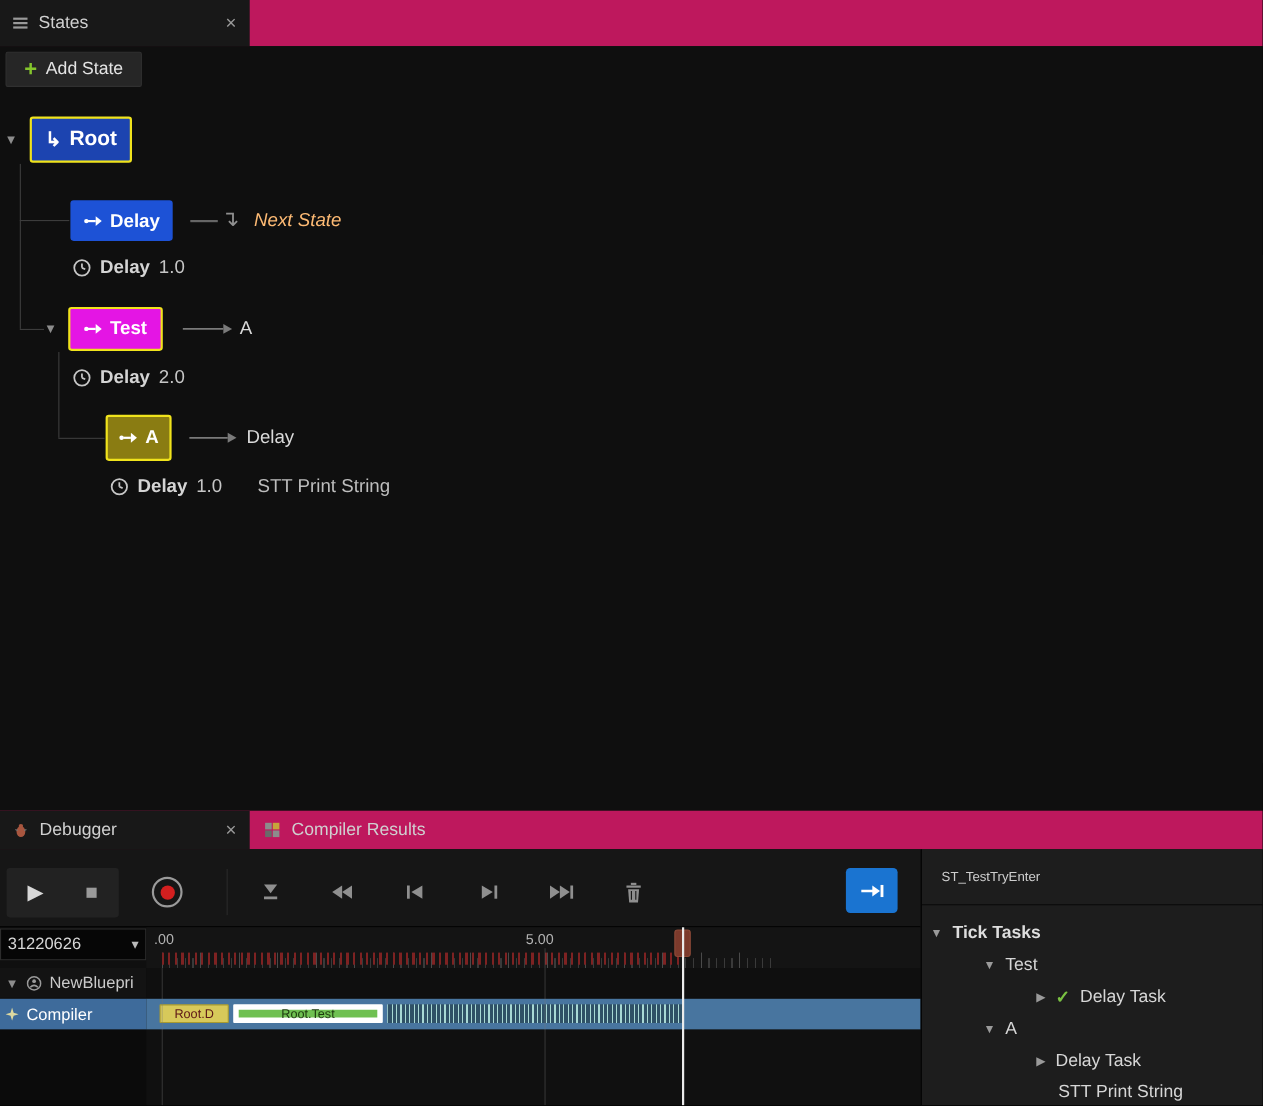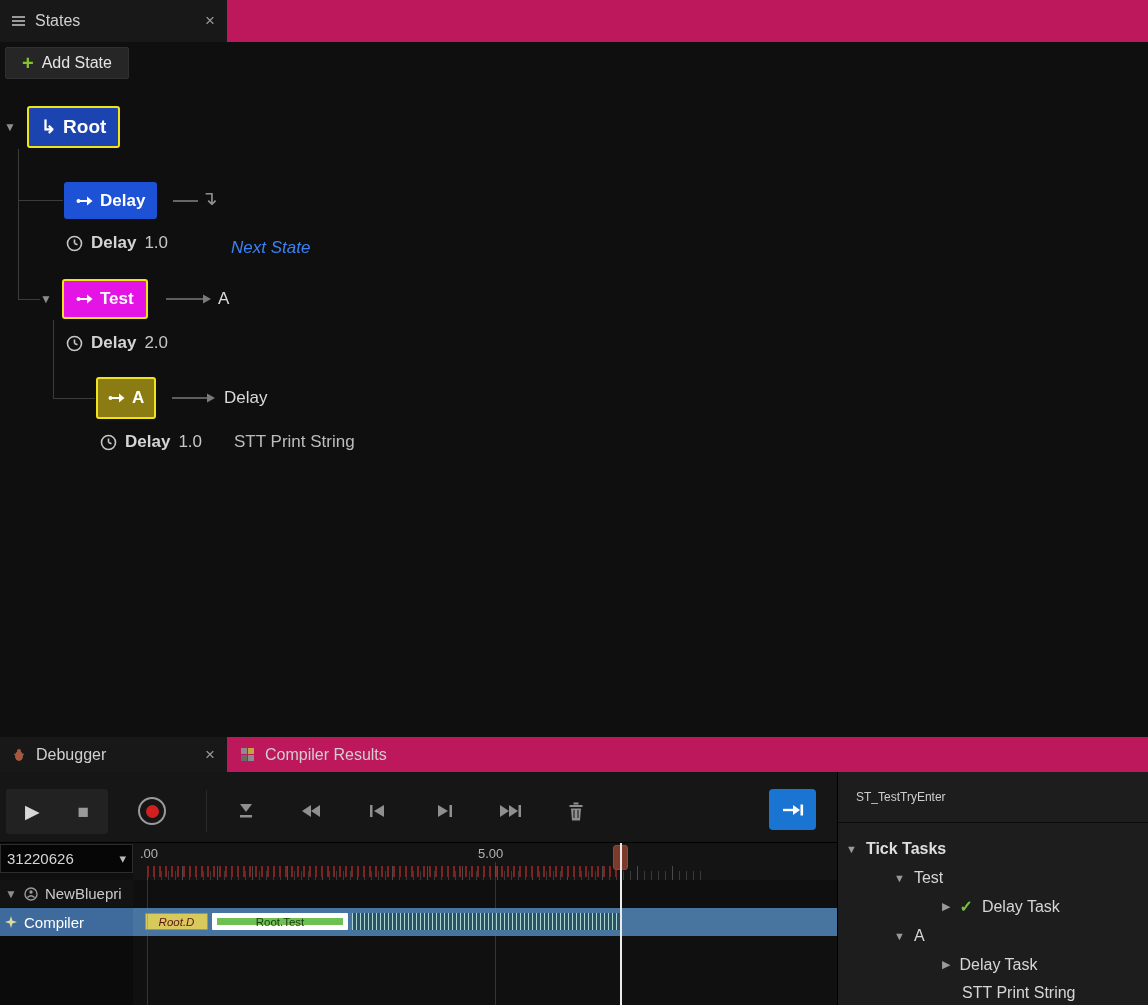--- a/index.html
+++ b/index.html
@@ -25,21 +25,21 @@
   .cline{background:#3c3c3c;}
   .state-node{display:flex;align-items:center;gap:7px;color:#fff;font-weight:bold;border-radius:3px;
               padding:0 12px;cursor:pointer;}
   .sel{border:2px solid #f0e31c;}
   .node-root{background:#1c44b0;font-size:19px;}
   .node-delay{background:#1d52d6;font-size:17px;}
   .node-test{background:#e415e4;font-size:17px;}
   .node-a{background:#8a7c12;font-size:17px;padding:0 10px;}
   .enter-hook{font-size:18px;font-weight:bold;color:#fff;}
   .nxt-curve{color:#8f8f8f;font-size:20px;}
-  .nxt-label{font-style:italic;color:#3b82f6;font-size:17px;margin-top:48px;}
+  .nxt-label{font-style:italic;color:#fdba74;font-size:17px;}
   .target-label{color:#dadada;font-size:17px;}
   .task-row{display:flex;align-items:center;gap:8px;font-size:17px;color:#c6c6c6;}
   .task-name{font-weight:bold;color:#d4d4d4;}
   .task-extra{margin-left:24px;color:#bdbdbd;}
 
   
   .toolbar{background:#161616;border-bottom:1px solid #000;}
   .playstop{display:flex;align-items:center;justify-content:space-around;background:#222;
             border-radius:3px;}
   .glyph-btn{color:#d8d8d8;font-size:19px;cursor:pointer;line-height:1;}
@@ -298,21 +298,21 @@
   </div>
   <div class="abs" style="left:133px;top:880px;width:704px;height:27px;background:#0f0f0f;"></div>
 
   <div class="abs track-label-cell exec-cell" style="left:0;top:908px;width:133px;height:28px;">
     <svg width="12" height="12" viewBox="0 0 12 12">
       <polygon points="6,0 7.4,4.6 12,6 7.4,7.4 6,12 4.6,7.4 0,6 4.6,4.6" fill="#ded9a0"></polygon>
     </svg>
     <span>Compiler</span>
   </div>
   <div class="abs exec-track" style="left:133px;top:908px;width:704px;height:28px;">
-    <div class="segment seg-rootd" style="left:12px;width:63px;font-style:italic;">Root.D</div>
+    <div class="segment seg-rootd" style="left:12px;width:63px;">Root.D</div>
     <div class="segment seg-roottest" style="left:79px;width:136px;">Root.Test</div>
     <div class="tickpattern" style="left:219px;width:269px;"></div>
   </div>
 
   <div class="abs" style="left:0;top:936px;width:133px;height:69px;background:#0b0b0b;"></div>
   <div class="abs" style="left:133px;top:936px;width:704px;height:69px;background:#101010;"></div>
 
   <div class="gridline" style="left:147px;top:880px;height:125px;"></div>
   <div class="gridline" style="left:495px;top:862px;height:143px;"></div>
   <div class="playhead" style="left:620px;top:843px;height:162px;"></div>

